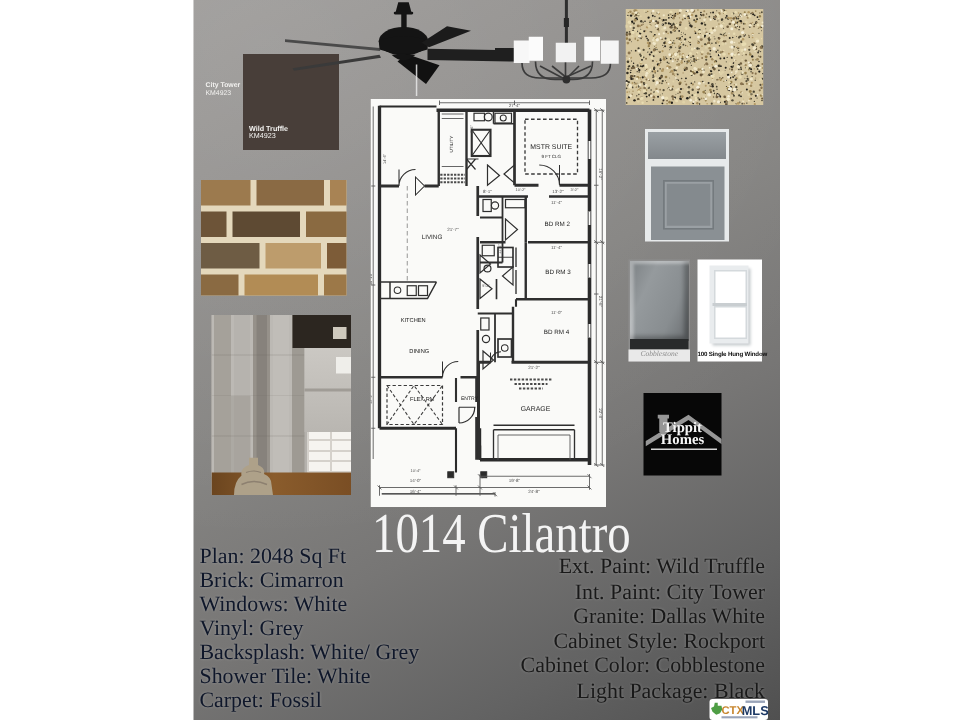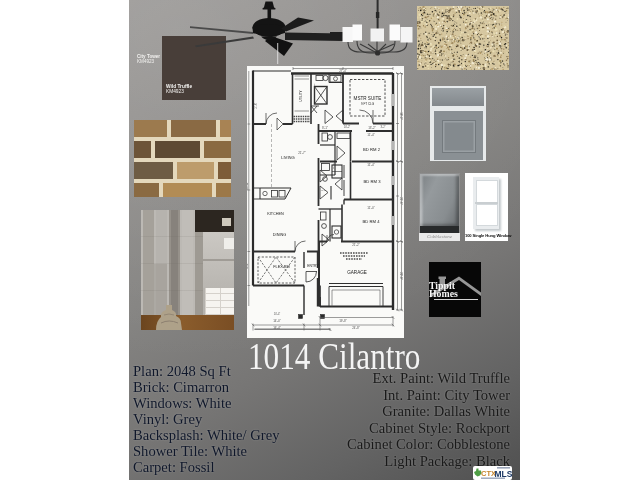--- a/index.html
+++ b/index.html
@@ -1316,21 +1316,21 @@
 
 <div class="abs" style="left:429px;top:262px;width:52px;height:55px;background:#070707;">
   <svg width="52" height="55" viewBox="0 0 52 55">
 
     <path d="M1.5 32 L30 14.5 L54 32 L54 35.5 L30 18 L1.5 35.5 Z" fill="#969696"></path>
 
     <rect x="10.5" y="16" width="5.5" height="10" fill="#969696"></rect>
     <rect x="9.5" y="14.5" width="7.5" height="2.5" fill="#969696"></rect>
   </svg>
   
-  <div class="abs" style="left:0;top:20px;width:52px;color:#f5f5f5;font-family:'Liberation Serif',serif;font-size:9.8px;font-weight:bold;line-height:8px;">Tippit<br>Homes</div>
+  <div class="abs" style="left:0;top:20px;width:52px;text-align:center;color:#f5f5f5;font-family:'Liberation Serif',serif;font-size:9.8px;font-weight:bold;line-height:8px;">Tippit<br>Homes</div>
   <div class="abs" style="left:5px;top:36.5px;width:44px;border-top:0.9px solid #d5d5d5;"></div>
 </div>
 
 <div class="abs" style="left:134px;top:120px;width:97px;height:77px;background:#e4d8bc;">
 
   <div class="abs" style="left:0;top:0;width:33px;height:17px;background:#9c7a4e;"></div>
   <div class="abs" style="left:37px;top:0;width:45px;height:17px;background:#8a6a44;"></div>
   <div class="abs" style="left:86px;top:0;width:11px;height:17px;background:#a88354;"></div>
 
   <div class="abs" style="left:0;top:21px;width:17px;height:17px;background:#6d5438;"></div>

